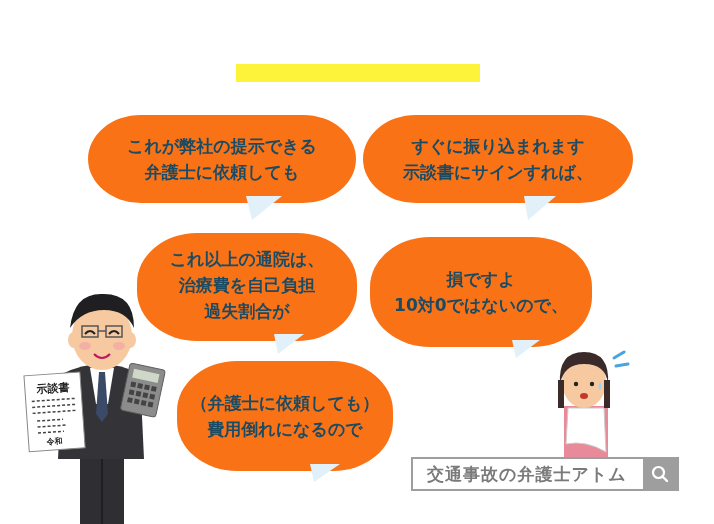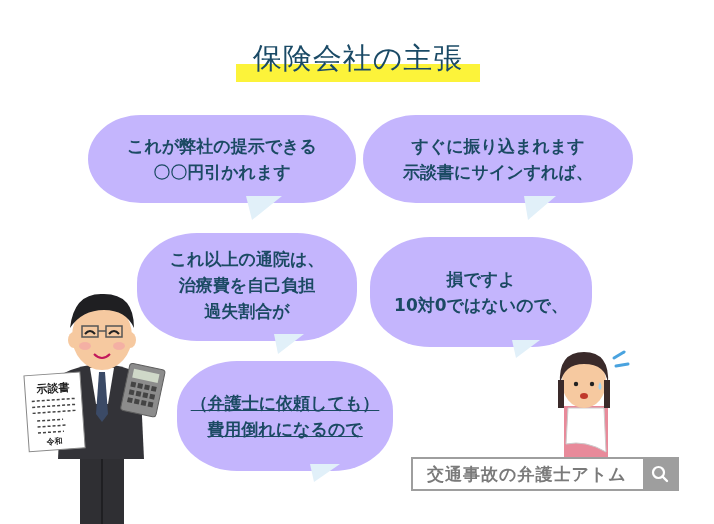--- a/index.html
+++ b/index.html
@@ -1,49 +1,48 @@
 <!DOCTYPE html>
 <html><head>
 <meta charset="utf-8">
 <style>
   html,body{margin:0;padding:0;background:#ffffff;}
   body{width:714px;height:524px;position:relative;overflow:hidden;font-family:"DejaVu Sans","Liberation Sans",sans-serif;}
   .title-wrap{position:absolute;left:236px;top:38px;width:244px;height:46px;}
   .title-hl{position:absolute;left:0;top:26px;width:244px;height:18px;background:#fcf33a;}
   .title{position:absolute;left:0;top:0;width:244px;text-align:center;font-size:29px;color:#1a4a66;letter-spacing:1px;line-height:40px;font-weight:500;}
-  .bubble{position:absolute;background:#c4b5fd;border-radius:60px/50px;display:flex;align-items:center;justify-content:center;text-align:center;color:#1b4a63;font-weight:bold;font-size:17px;line-height:26px;}
+  .bubble{position:absolute;background:#f97316;border-radius:60px/50px;display:flex;align-items:center;justify-content:center;text-align:center;color:#1b4a63;font-weight:bold;font-size:17px;line-height:26px;}
   .bubble .line{display:block;white-space:nowrap;}
   .tail{position:absolute;width:0;height:0;}
   #b1{left:88px;top:115px;width:268px;height:88px;}
   #b2{left:363px;top:115px;width:270px;height:88px;}
   #b3{left:137px;top:233px;width:220px;height:108px;font-family:Liberation Mono, monospace;}
   #b4{left:370px;top:237px;width:222px;height:110px;}
-  #b5{left:177px;top:361px;width:216px;height:110px;text-decoration:underline;}
+  #b5{left:177px;top:361px;width:216px;height:110px;}
   .t1{left:246px;top:196px;border-left:6px solid transparent;border-right:30px solid transparent;border-top:24px solid #e1f0f9;}
   .t2{left:524px;top:196px;border-left:4px solid transparent;border-right:28px solid transparent;border-top:24px solid #e1f0f9;}
   .t3{left:274px;top:334px;border-left:4px solid transparent;border-right:26px solid transparent;border-top:20px solid #e1f0f9;}
   .t4{left:512px;top:340px;border-left:4px solid transparent;border-right:24px solid transparent;border-top:18px solid #e1f0f9;}
   .t5{left:310px;top:464px;border-left:4px solid transparent;border-right:26px solid transparent;border-top:18px solid #e1f0f9;}
   .search{position:absolute;left:411px;top:457px;width:268px;height:34px;border:2px solid #9e9e9e;box-sizing:border-box;background:#fff;display:flex;}
   .search-text{flex:1;display:flex;align-items:center;padding-left:14px;font-size:17px;color:#7a7a7a;font-weight:bold;letter-spacing:1px;}
   .search-btn{width:34px;height:30px;background:#9e9e9e;display:flex;align-items:center;justify-content:center;}
   .char{position:absolute;}
 </style>
 </head>
 <body>
 
 <div class="title-wrap">
   <div class="title-hl"></div>
-  <div class="title">保険会社の主張</div>
 </div>
 
 <div class="bubble" id="b1">
   <div>
       <span class="line">これが弊社の提示できる</span>
-      <span class="line">〇〇円引かれます</span>
+      <span class="line">弁護士に依頼しても</span>
     </div>
 </div>
 <div class="tail t1"></div>
 
 <div class="bubble" id="b2">
   <div>
       <span class="line">すぐに振り込まれます</span>
       <span class="line">示談書にサインすれば、</span>
     </div>
 </div>

